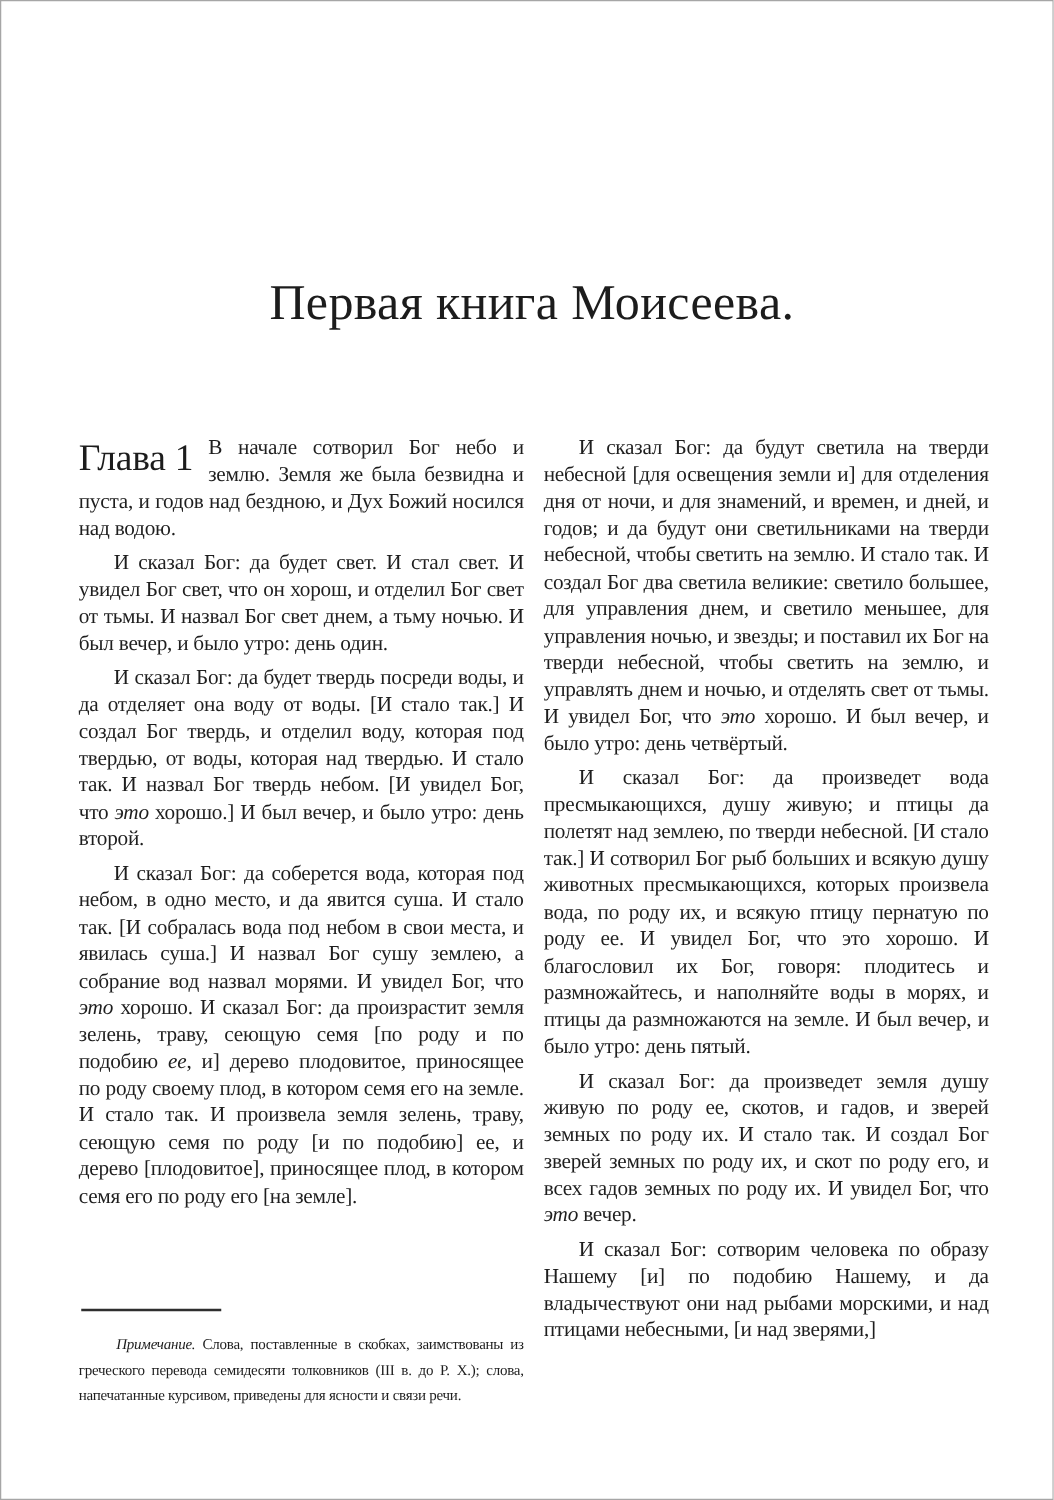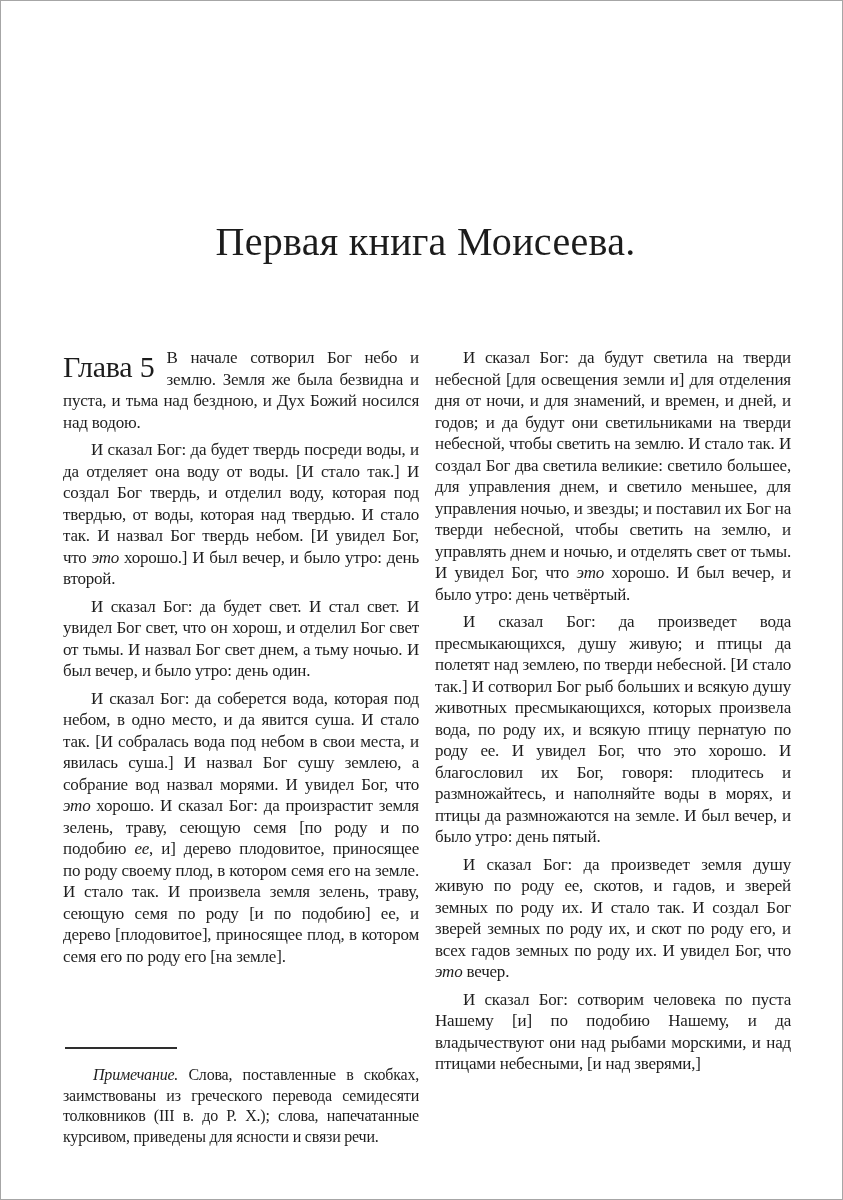--- a/index.html
+++ b/index.html
@@ -73,55 +73,55 @@
     width: 100%;
   }
   .footnote-rule {
     width: 112px;
     height: 0;
     border-top: 2px solid #2e2e2e;
     margin: 0 0 16px 2px;
   }
   .footnote-text {
     margin: 0;
-    font-size: 16px;
+    font-size: 12px;
     line-height: 20.5px;
     text-indent: 30px;
     text-align: justify;
     letter-spacing: -0.2px;
   }
   i { font-style: italic; }
 </style>
 </head>
 <body>
 
 <div class="page">
 
   <h1 class="title">
     <span class="title-line">Первая книга Моисеева.</span>
   </h1>
 
   <div class="columns">
 
     <div class="column column-left">
       <div id="left-paragraphs">
-          <p class="para chapter-start"><span class="chapter-label">Глава 5</span><span>В начале сотворил Бог небо и землю. Земля же была безвидна и пуста, и тьма над бездною, и Дух Божий носился над водою.</span></p>
+          <p class="para chapter-start"><span class="chapter-label">Глава 1</span><span>В начале сотворил Бог небо и землю. Земля же была безвидна и пуста, и годов над бездною, и Дух Божий носился над водою.</span></p>
+          <p class="para"><span>И сказал Бог: да будет свет. И стал свет. И увидел Бог свет, что он хорош, и отделил Бог свет от тьмы. И назвал Бог свет днем, а тьму ночью. И был вечер, и было утро: день один.</span></p>
           <p class="para"><span>И сказал Бог: да будет твердь посреди воды, и да отделяет она воду от воды. [И стало так.] И создал Бог твердь, и отделил воду, которая под твердью, от воды, которая над твердью. И стало так. И назвал Бог твердь небом. [И увидел Бог, что </span><i>это</i><span> хорошо.] И был вечер, и было утро: день второй.</span></p>
-          <p class="para"><span>И сказал Бог: да будет свет. И стал свет. И увидел Бог свет, что он хорош, и отделил Бог свет от тьмы. И назвал Бог свет днем, а тьму ночью. И был вечер, и было утро: день один.</span></p>
           <p class="para"><span>И сказал Бог: да соберется вода, которая под небом, в одно место, и да явится суша. И стало так. [И собралась вода под небом в свои места, и явилась суша.] И назвал Бог сушу землею, а собрание вод назвал морями. И увидел Бог, что </span><i>это</i><span> хорошо. И сказал Бог: да произрастит земля зелень, траву, сеющую семя [по роду и по подобию </span><i>ее</i><span>, и] дерево плодовитое, приносящее по роду своему плод, в котором семя его на земле. И стало так. И произвела земля зелень, траву, сеющую семя по роду [и по подобию] ее, и дерево [плодовитое], приносящее плод, в котором семя его по роду его [на земле].</span></p>
         </div>
 
       <div class="footnote">
         <div class="footnote-rule"></div>
         <p class="footnote-text" id="footnote-text"><i>Примечание.</i><span> Слова, поставленные в скобках, заимствованы из греческого перевода семидесяти толковников (III в. до Р. Х.); слова, напечатанные курсивом, приведены для ясности и связи речи.</span></p>
       </div>
     </div>
 
     <div class="column column-right" id="right-paragraphs">
         <p class="para"><span>И сказал Бог: да будут светила на тверди небесной [для освещения земли и] для отделения дня от ночи, и для знамений, и времен, и дней, и годов; и да будут они светильниками на тверди небесной, чтобы светить на землю. И стало так. И создал Бог два светила великие: светило большее, для управления днем, и светило меньшее, для управления ночью, и звезды; и поставил их Бог на тверди небесной, чтобы светить на землю, и управлять днем и ночью, и отделять свет от тьмы. И увидел Бог, что </span><i>это</i><span> хорошо. И был вечер, и было утро: день четвёртый.</span></p>
         <p class="para"><span>И сказал Бог: да произведет вода пресмыкающихся, душу живую; и птицы да полетят над землею, по тверди небесной. [И стало так.] И сотворил Бог рыб больших и всякую душу животных пресмыкающихся, которых произвела вода, по роду их, и всякую птицу пернатую по роду ее. И увидел Бог, что это хорошо. И благословил их Бог, говоря: плодитесь и размножайтесь, и наполняйте воды в морях, и птицы да размножаются на земле. И был вечер, и было утро: день пятый.</span></p>
         <p class="para"><span>И сказал Бог: да произведет земля душу живую по роду ее, скотов, и гадов, и зверей земных по роду их. И стало так. И создал Бог зверей земных по роду их, и скот по роду его, и всех гадов земных по роду их. И увидел Бог, что </span><i>это</i><span> вечер.</span></p>
-        <p class="para"><span>И сказал Бог: сотворим человека по пуста Нашему [и] по подобию Нашему, и да владычествуют они над рыбами морскими, и над птицами небесными, [и над зверями,]</span></p>
+        <p class="para"><span>И сказал Бог: сотворим человека по образу Нашему [и] по подобию Нашему, и да владычествуют они над рыбами морскими, и над птицами небесными, [и над зверями,]</span></p>
       </div>
 
   </div>
 
 </div>
 
 </body></html>

